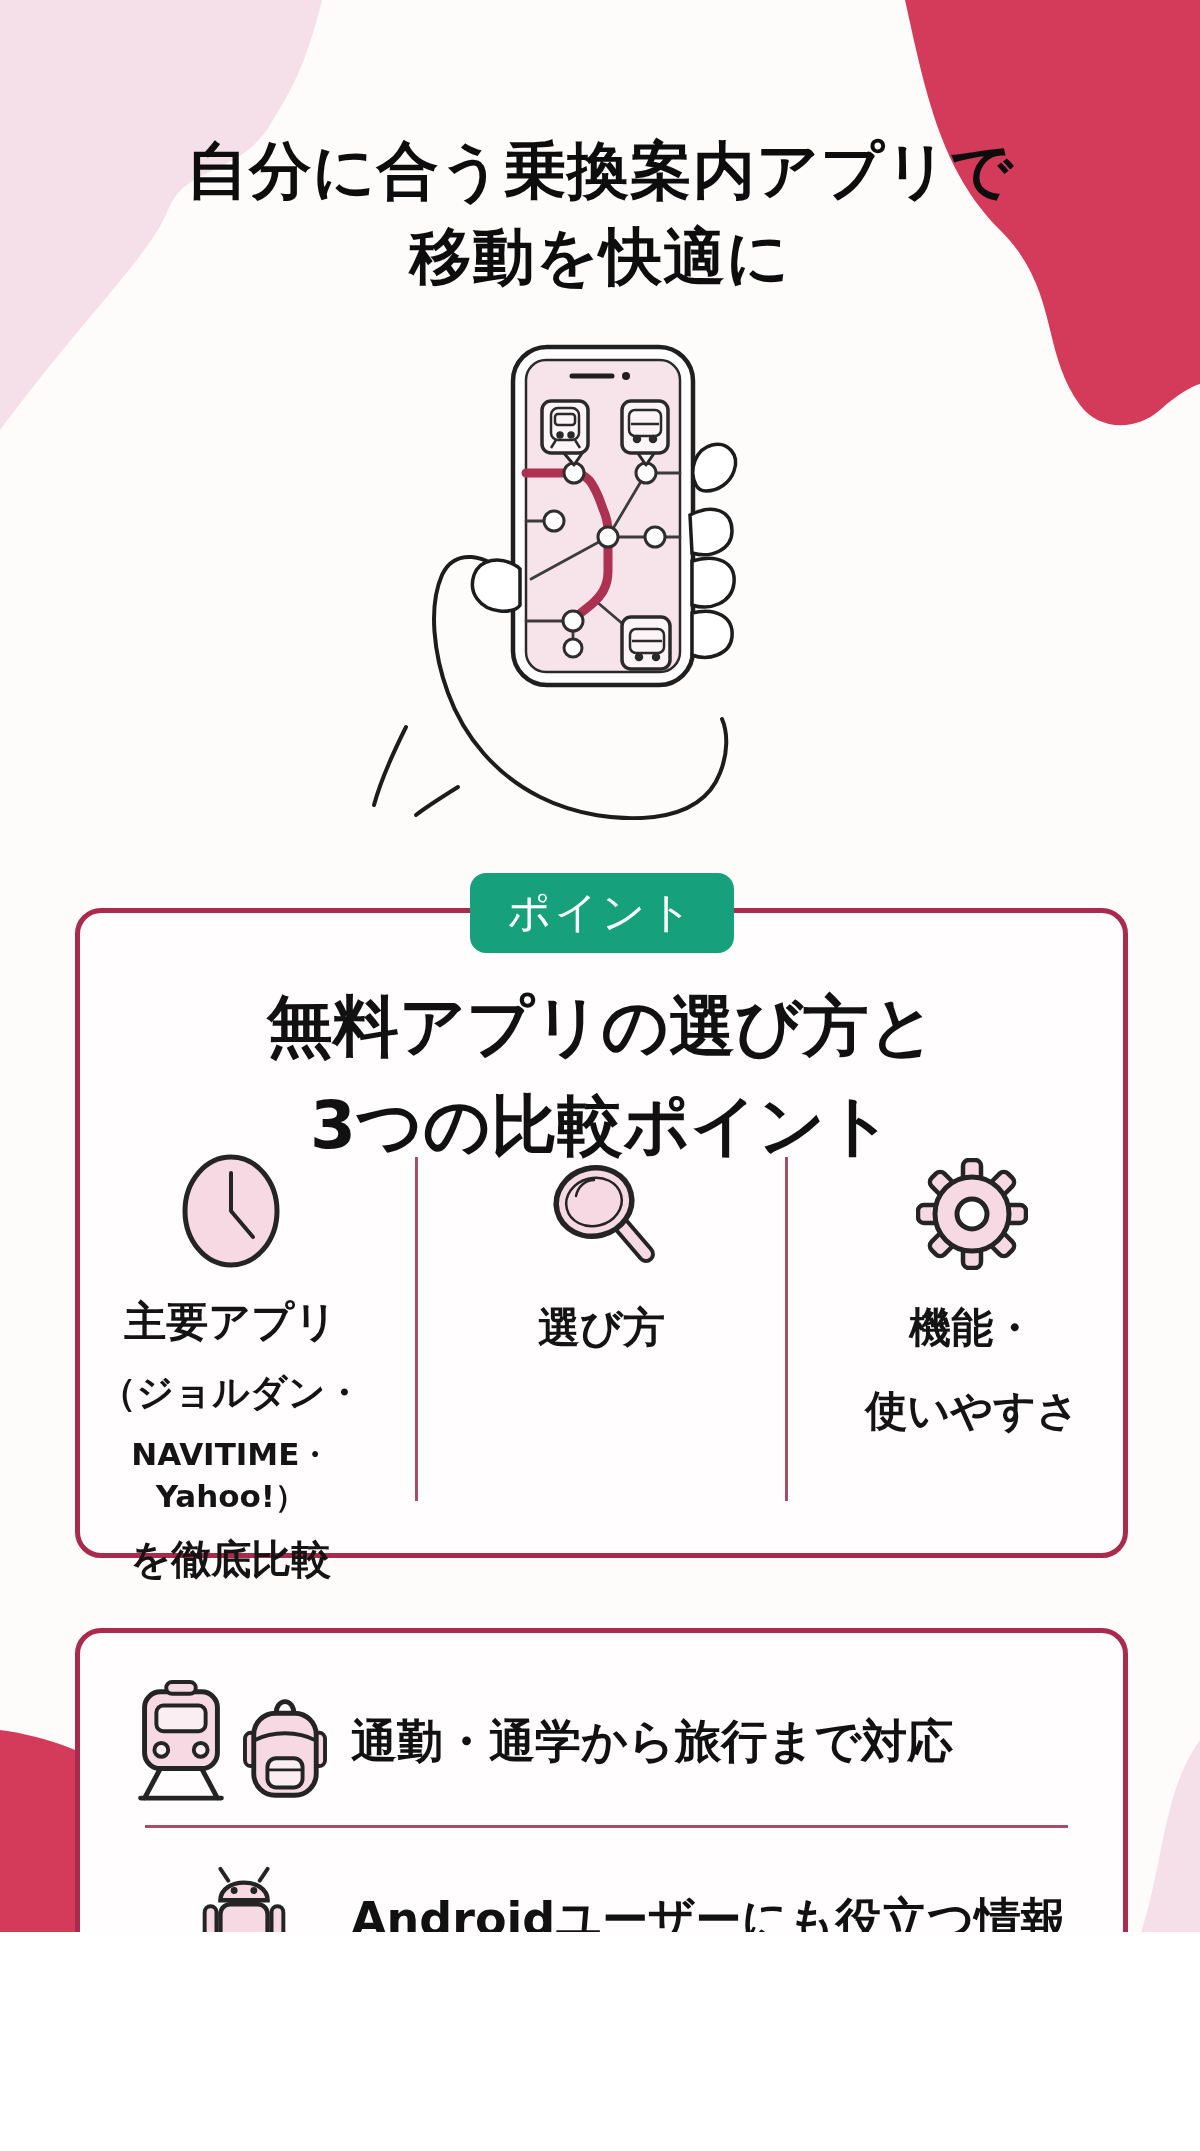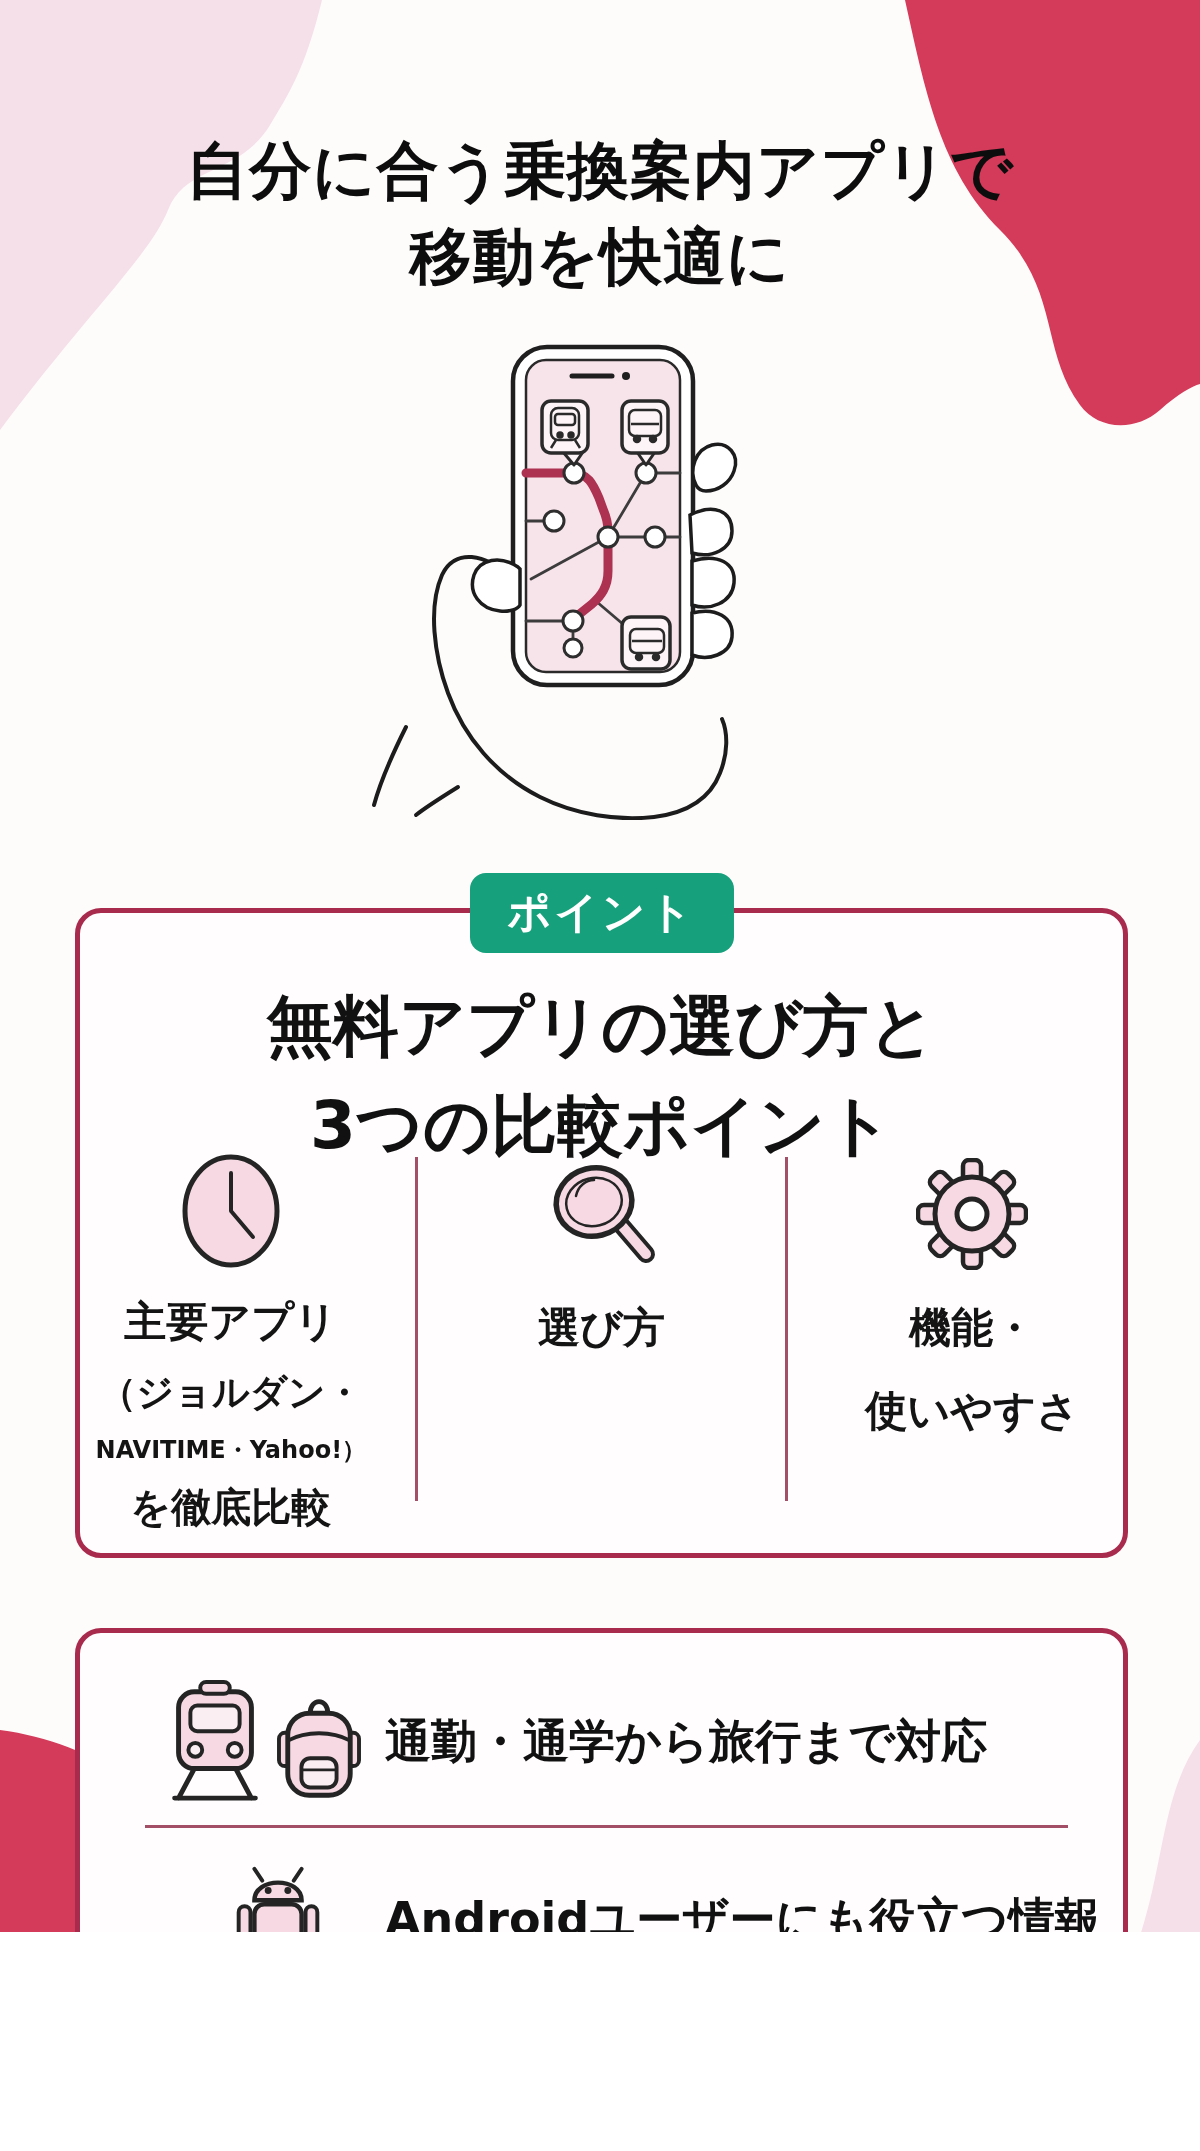--- a/index.html
+++ b/index.html
@@ -24,42 +24,42 @@
   
   .card{
     position:absolute;left:75px;width:1053px;box-sizing:border-box;
     background:#fffdfe;border:5px solid #a82b4d;border-radius:26px;
   }
   .card-points{top:908px;height:650px;}
   .card-features{top:1628px;height:392px;}
 
   .badge{
     position:absolute;top:-40px;left:50%;transform:translateX(-50%);
-    background:#17a07c;color:#ffffff;font-size:43px;font-weight:700;
+    background:#17a07c;color:#ffffff;font-size:43px;font-weight:400;
     padding:11px 38px;border-radius:16px;letter-spacing:3px;white-space:nowrap;
   }
   .card-heading{
     margin:64px 0 0;text-align:center;font-size:66px;font-weight:800;
     line-height:1.5;color:#111;
   }
   .columns{
     position:absolute;left:0;right:0;top:236px;bottom:18px;display:flex;gap:33px;
   }
   .col{flex:1;display:flex;flex-direction:column;align-items:center;text-align:center;}
   .vsep{width:3px;background:#a44f68;margin:8px 0 34px;}
   .col .icon-wrap{height:126px;display:flex;align-items:center;justify-content:center;margin-top:2px;}
   .col p{margin:0;font-weight:800;color:#141414;}
   .l-big{font-size:42px;margin-top:18px !important;line-height:1.55;}
   .l-md {font-size:37px;margin-top:14px !important;}
-  .l-sm {font-size:24px;margin-top:16px !important;text-align:center;}
+  .l-sm {font-size:31px;margin-top:16px !important;text-align:center;}
   .l-md2{font-size:40px;margin-top:14px !important;}
 
   .frow{
     position:absolute;left:0;right:20px;height:130px;
-    display:flex;align-items:center;padding-left:90px;
+    display:flex;align-items:center;padding-left:56px;
   }
   .frow-1{top:44px;}
   .frow-2{top:222px;}
   .icon-group{width:215px;display:flex;align-items:flex-end;gap:14px;flex:none;}
   .icon-group.center{justify-content:center;align-items:center;}
   .frow .ftext{margin:0;font-size:46px;font-weight:800;color:#111;white-space:nowrap;}
   .hsep{
     position:absolute;left:65px;right:55px;top:192px;height:3px;
     background:#a44f68;border:none;margin:0;
   }

